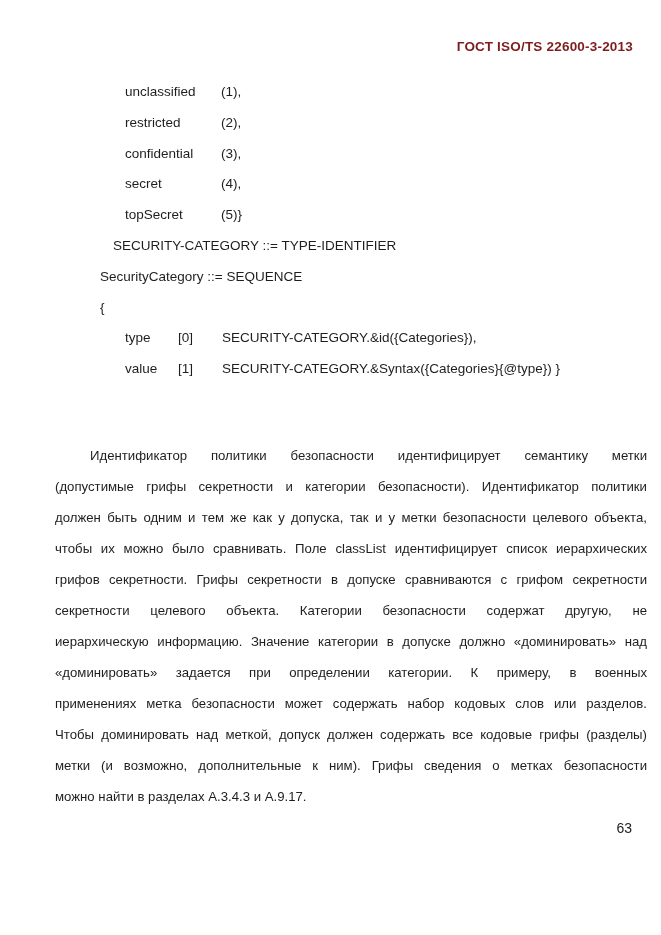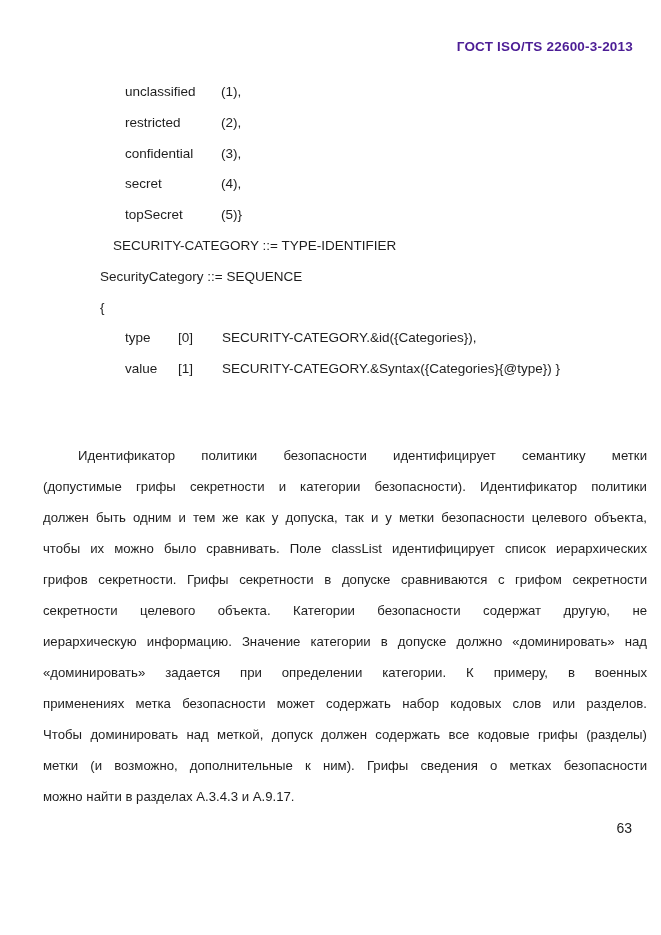--- a/index.html
+++ b/index.html
@@ -17,21 +17,21 @@
     overflow: hidden;
   }
   .doc-header {
     position: absolute;
     top: 39px;
     left: 0;
     right: 28px;
     text-align: right;
     font-weight: bold;
     font-size: 13.5px;
-    color: #4c1d95;
+    color: #7f1d1d;
     letter-spacing: 0.2px;
   }
   .code-block {
     position: absolute;
     top: 77px;
     left: 0;
     width: 100%;
     font-size: 13.5px;
   }
   .code-line {
@@ -51,20 +51,21 @@
     width: 604px;
     font-size: 13.2px;
   }
   .para-line {
     height: 31px;
     line-height: 31px;
     text-align: justify;
     text-align-last: justify;
     overflow: hidden;
     white-space: normal;
+    margin-left: 12px;
   }
   .para-line.first {
     text-indent: 35px;
   }
   .para-line.last {
     text-align-last: left;
   }
   .page-number {
     position: absolute;
     top: 820px;

